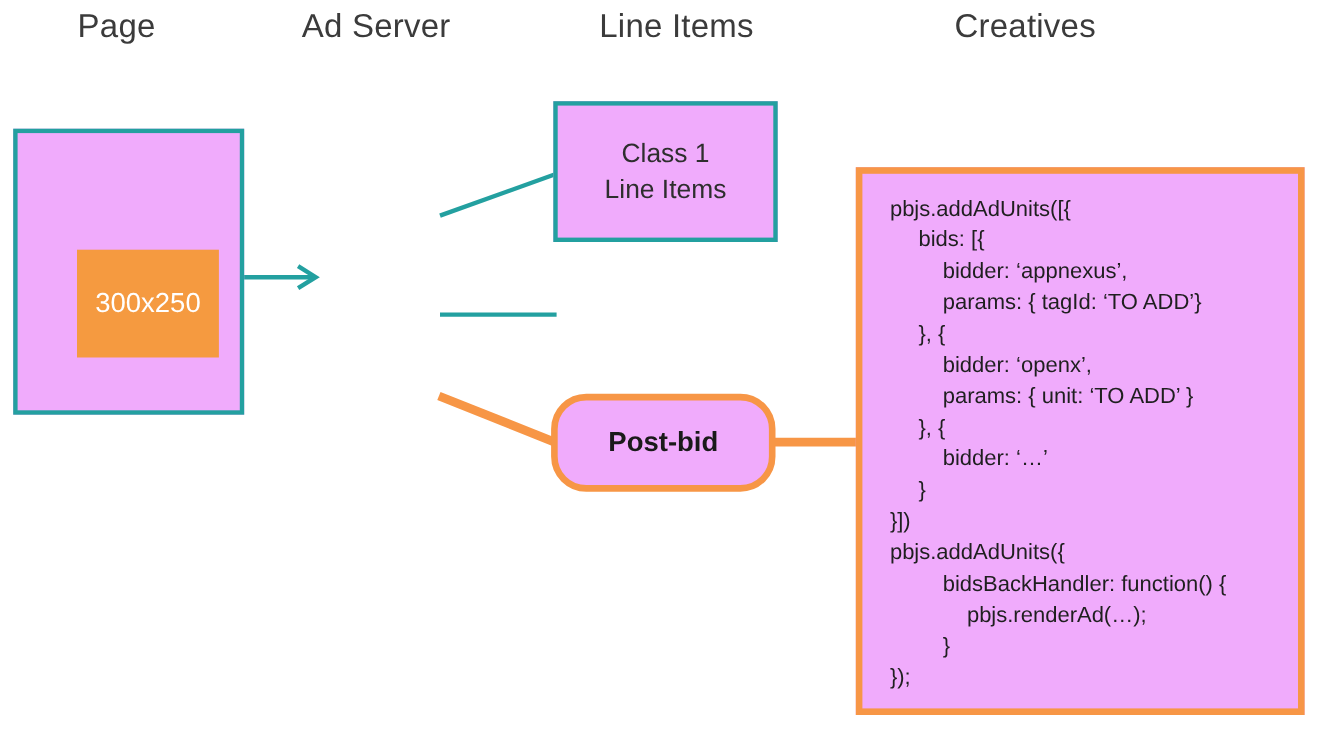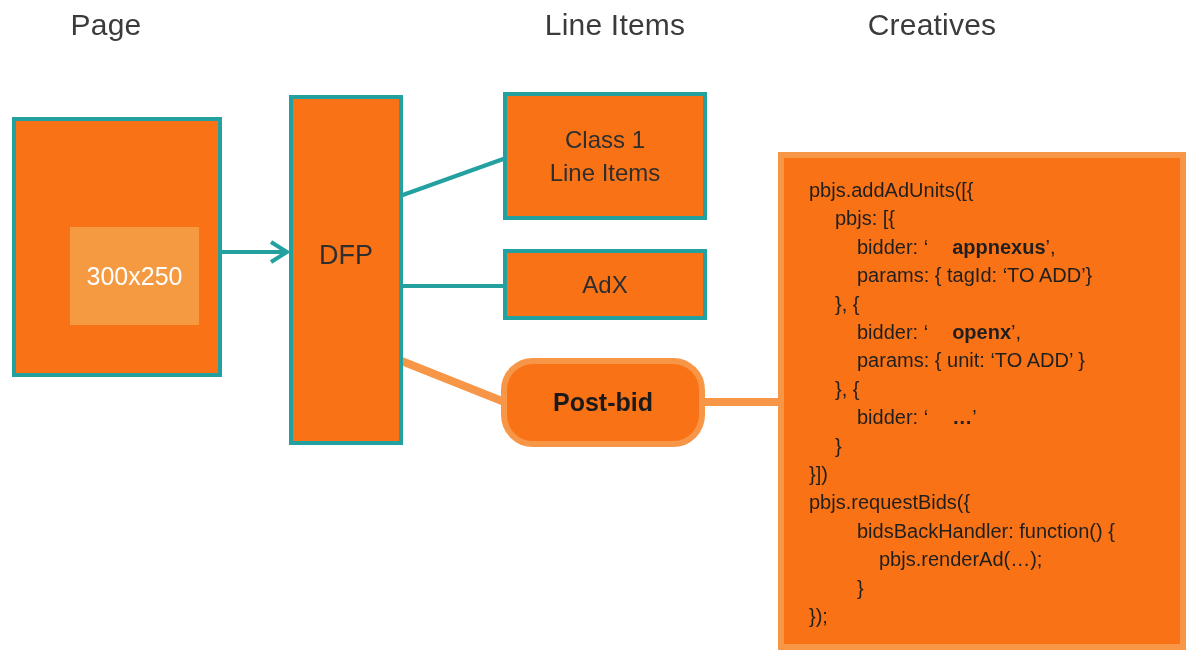--- a/index.html
+++ b/index.html
@@ -13,21 +13,21 @@
 
   .col-header {
     position: absolute; top: 8px;
     transform: translateX(-50%);
     font-size: 30px; color: #3b3b3b;
     white-space: nowrap; letter-spacing: 0.2px;
   }
 
   .connectors { position: absolute; left: 0; top: 0; }
 
-  .box { position: absolute; background: #f97316; }
+  .box { position: absolute; background: #f0abfc; }
   .teal-border { border: 4px solid #23a0a0; }
   .orange-border { border: 6px solid #f79646; }
 
   .page-box { left: 12px; top: 117px; width: 210px; height: 260px; }
 
   .ad-slot {
     left: 70px; top: 202px; width: 129px; height: 98px;
     background: #f59a40; border: none;
     display: flex; align-items: center; justify-content: center;
     color: #ffffff; font-size: 25px; margin-top: 25px;
@@ -58,76 +58,71 @@
   }
 
   .code-box {
     left: 778px; top: 152px; width: 408px; height: 498px;
     padding: 18px 10px 0 25px;
   }
   .code-line {
     font-size: 20px; color: #1f1f1f; line-height: 28.4px;
     white-space: pre;
   }
-  .code-line b { font-weight: bold; margin-left: 24px; }
+  .code-line b { font-weight: normal; }
   .i0 { padding-left: 0; }
   .i1 { padding-left: 26px; }
   .i2 { padding-left: 48px; }
   .i3 { padding-left: 70px; }
 </style>
 </head>
 <body>
 
 <div class="canvas">
 
   <div class="col-header" style="left:106px">Page</div>
+  <div class="col-header" style="left:342px">Ad Server</div>
   <div class="col-header" style="left:615px">Line Items</div>
   <div class="col-header" style="left:932px">Creatives</div>
 
   <svg class="connectors" width="1200" height="664" viewBox="0 0 1200 664">
     <line x1="199" y1="252" x2="284" y2="252" stroke="#23a0a0" stroke-width="4"></line>
     <polyline points="271,242 287,252 271,262" fill="none" stroke="#23a0a0" stroke-width="4"></polyline>
     <line x1="400" y1="196" x2="506" y2="158" stroke="#23a0a0" stroke-width="4"></line>
     <line x1="400" y1="286" x2="506" y2="286" stroke="#23a0a0" stroke-width="4"></line>
     <line x1="399" y1="360" x2="507" y2="403" stroke="#f79646" stroke-width="8"></line>
     <line x1="702" y1="402" x2="781" y2="402" stroke="#f79646" stroke-width="8"></line>
   </svg>
 
   <div class="box teal-border page-box"></div>
   <div class="box ad-slot">
     <span>300x250</span>
   </div>
 
-  <div class="box teal-border dfp-box">
-    <span class="label">DFP</span>
-  </div>
 
   <div class="box teal-border class1-box">
     <span>Class 1</span>
     <span>Line Items</span>
-  </div>
-  <div class="box teal-border adx-box">
-    <span>AdX</span>
   </div>
   <div class="box orange-border postbid-box">
     <span>Post-bid</span>
   </div>
 
   <div class="box orange-border code-box">
     <div class="code-line i0"><span>pbjs.addAdUnits([{</span></div>
-    <div class="code-line i1"><span>pbjs: [{</span></div>
+    <div class="code-line i1"><span>bids: [{</span></div>
     <div class="code-line i2"><span>bidder: ‘</span><b>appnexus</b><span>’,</span></div>
     <div class="code-line i2"><span>params: { tagId: ‘TO ADD’}</span></div>
     <div class="code-line i1"><span>}, {</span></div>
     <div class="code-line i2"><span>bidder: ‘</span><b>openx</b><span>’,</span></div>
     <div class="code-line i2"><span>params: { unit: ‘TO ADD’ }</span></div>
     <div class="code-line i1"><span>}, {</span></div>
     <div class="code-line i2"><span>bidder: ‘</span><b>…</b><span>’</span></div>
     <div class="code-line i1"><span>}</span></div>
     <div class="code-line i0"><span>}])</span></div>
-    <div class="code-line i0"><span>pbjs.requestBids({</span></div>
+    <div class="code-line i0"><span>pbjs.addAdUnits({</span></div>
     <div class="code-line i2"><span>bidsBackHandler: function() {</span></div>
     <div class="code-line i3"><span>pbjs.renderAd(…);</span></div>
     <div class="code-line i2"><span>}</span></div>
     <div class="code-line i0"><span>});</span></div>
   </div>
 
 </div>
 
 </body></html>

